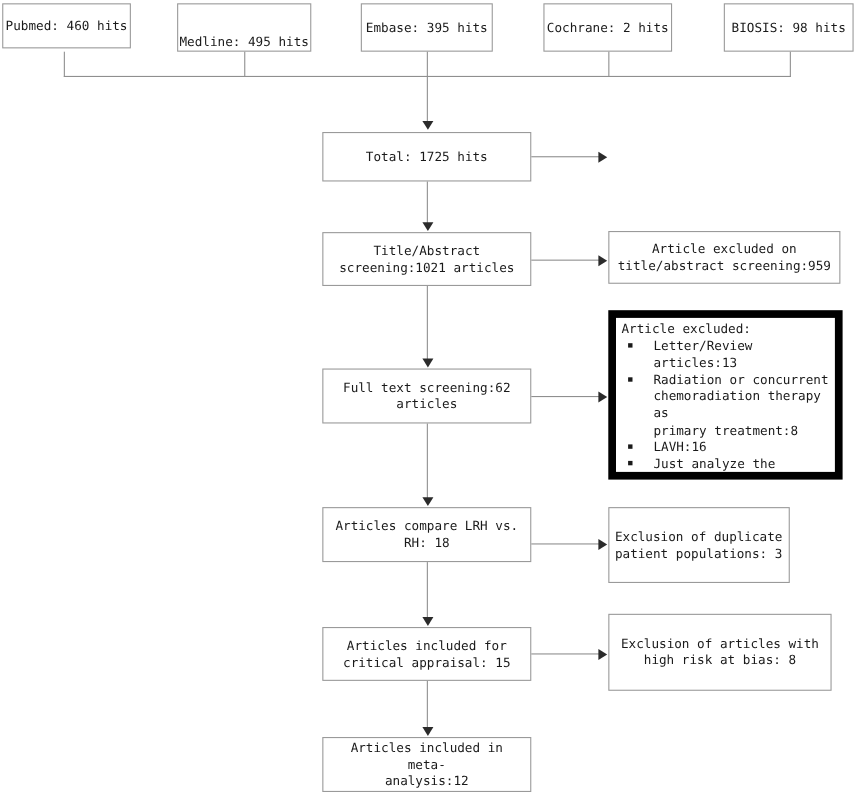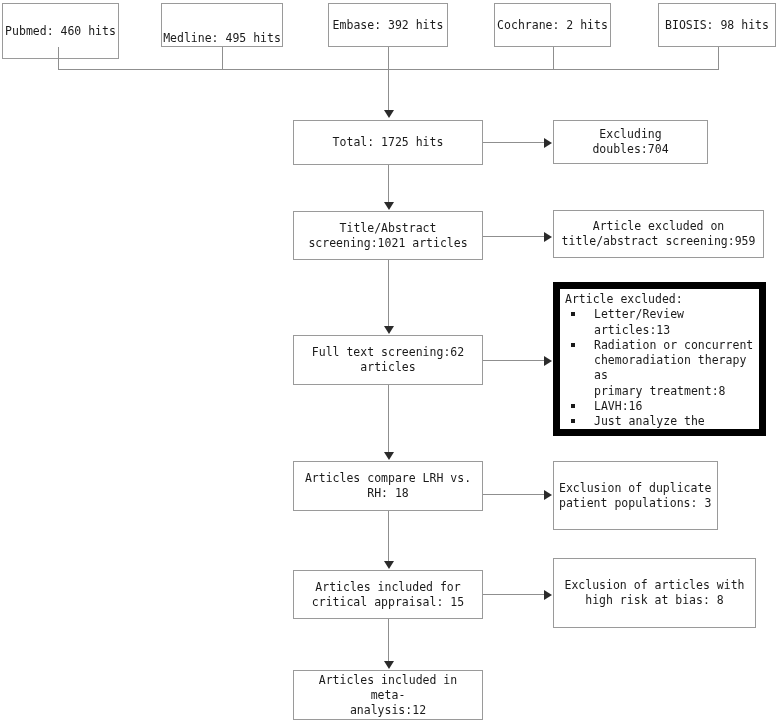--- a/index.html
+++ b/index.html
@@ -108,30 +108,30 @@
     width: 4px;
     height: 4px;
     background: #1a1a1a;
   }
 </style>
 </head>
 <body>
 
 <div id="canvas">
 
-  <div class="srcbox" style="left:2px; top:3px; width:117px; height:56px;">
+  <div class="srcbox" style="left:2px; top:3px; width:117px; height:41px;">
     <span>Pubmed: 460 hits</span>
   </div>
 
   <div class="srcbox" style="left:161px; top:3px; width:122px; height:44px;align-items:flex-end;">
     <span>Medline: 495 hits</span>
   </div>
 
   <div class="srcbox" style="left:328px; top:3px; width:120px; height:44px;">
-    <span>Embase: 392 hits</span>
+    <span>Embase: 395 hits</span>
   </div>
 
   <div class="srcbox" style="left:494px; top:3px; width:117px; height:44px;">
     <span>Cochrane: 2 hits</span>
   </div>
 
   <div class="srcbox" style="left:658px; top:3px; width:118px; height:44px;">
     <span>BIOSIS: 98 hits</span>
   </div>
 
@@ -183,23 +183,20 @@
 
   <div class="vline" style="left:388px; top:385px; height:68px;"></div>
   <div class="arrow-down" style="left:384px; top:452px;"></div>
 
   <div class="vline" style="left:388px; top:511px; height:51px;"></div>
   <div class="arrow-down" style="left:384px; top:561px;"></div>
 
   <div class="vline" style="left:388px; top:619px; height:43px;"></div>
   <div class="arrow-down" style="left:384px; top:661px;"></div>
 
-  <div class="box" style="left:553px; top:120px; width:155px; height:44px;">
-    <span>Excluding doubles:704</span>
-  </div>
 
   <div class="box" style="left:553px; top:210px; width:211px; height:48px;">
     <span>Article excluded on
 title/abstract screening:959</span>
   </div>
 
   <div class="excl-wrap" style="left:553px; top:282px; width:213px; height:154px;">
     <div class="excl-title">Article excluded:</div>
     <ul class="excl-list">
       <li>

